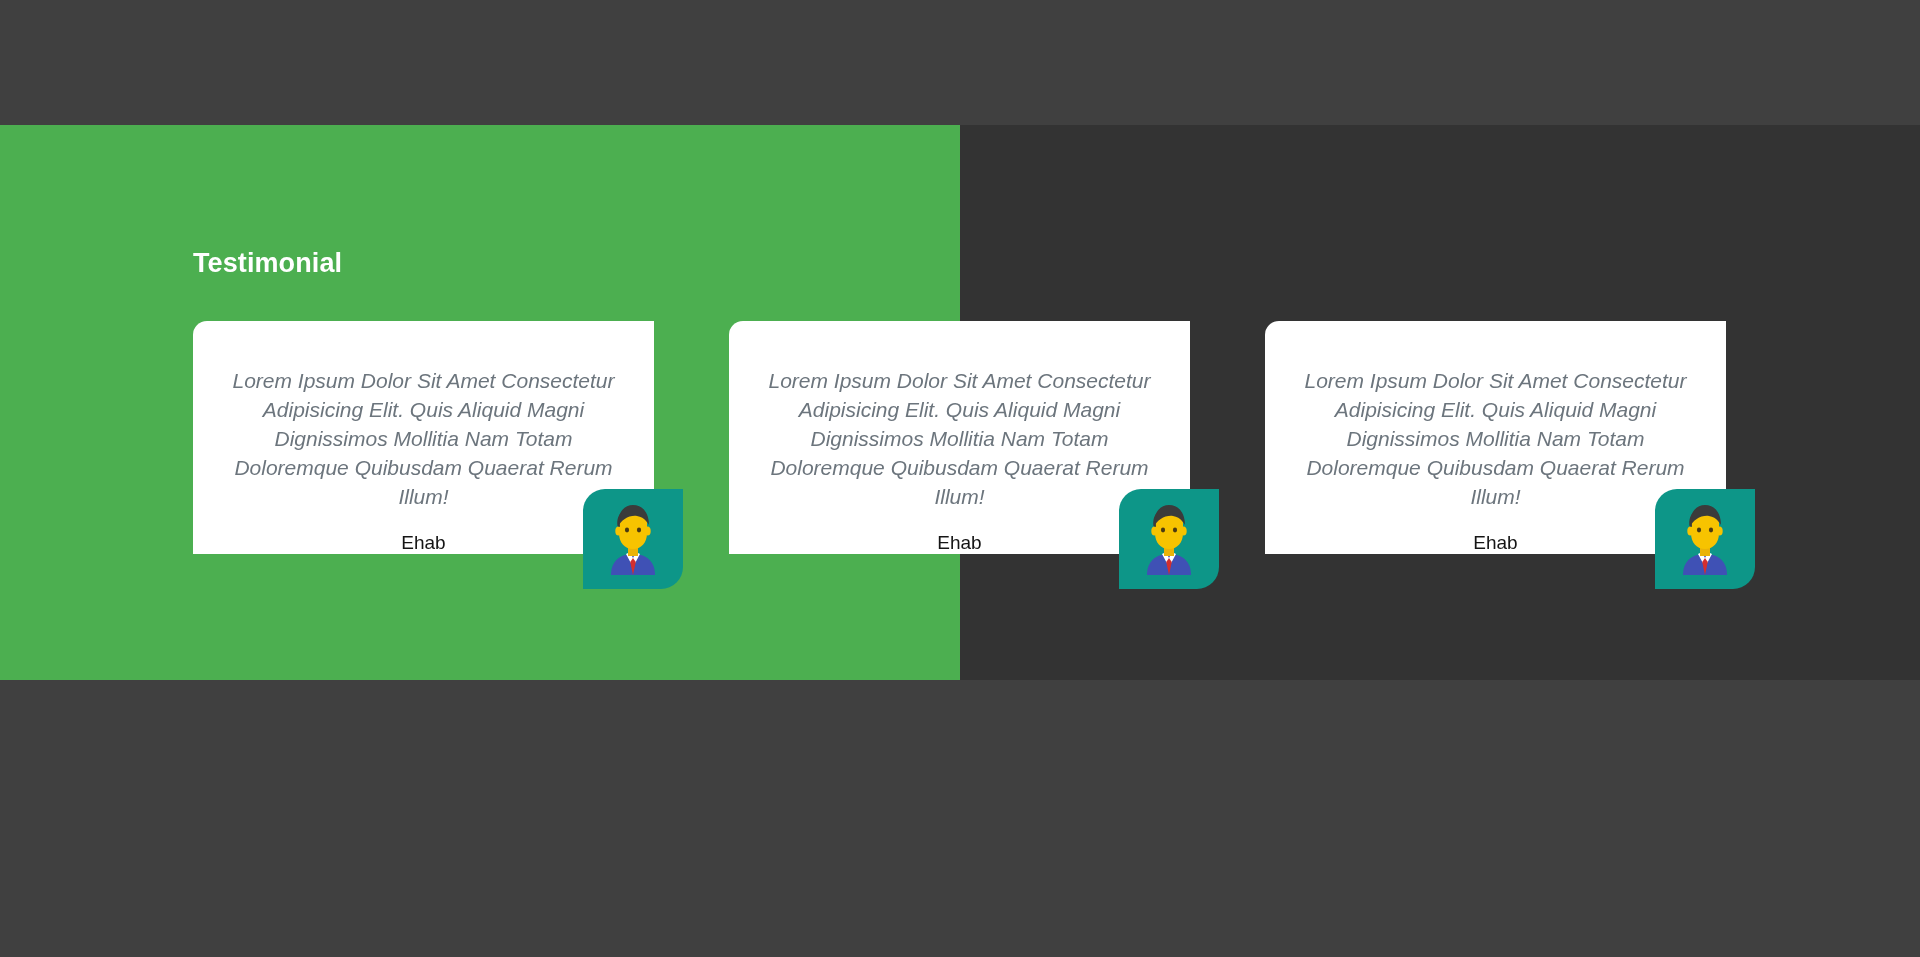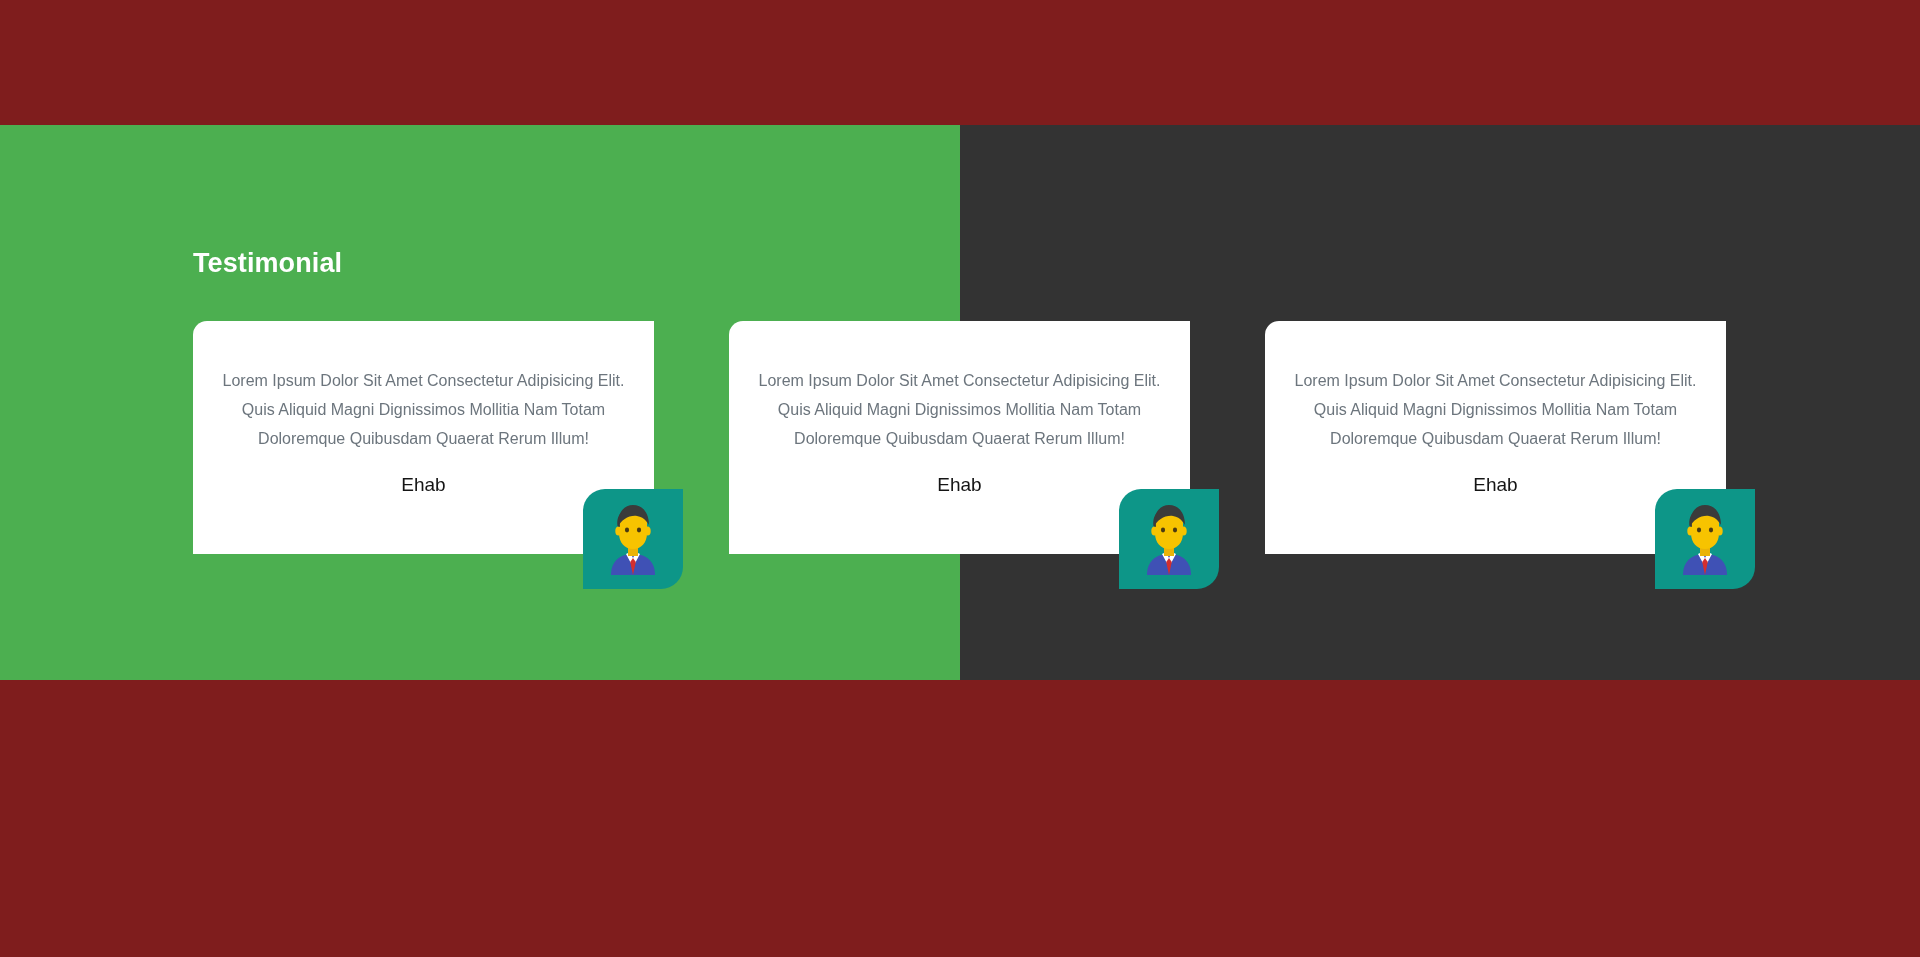--- a/index.html
+++ b/index.html
@@ -14,21 +14,21 @@
     background: #eaeef1;
     font-family: "Liberation Sans", sans-serif;
     overflow: hidden;
   }
 
   
   .page {
     position: relative;
     width: 1920px;
     height: 957px;
-    background: #7f1d1d;
+    background: #404040;
   }
 
   
   .testimonial-section {
     position: absolute;
     left: 0;
     top: 125px;
     width: 1920px;
     height: 555px;
     overflow: visible;
@@ -87,23 +87,24 @@
     padding: 45px 28px 0 28px;
     text-align: center;
   }
   .card-1 { left: 193px; }
   .card-2 { left: 729px; }
   .card-3 { left: 1265px; }
 
   .card-quote {
     margin: 0;
     color: #6c757d;
-    font-size: 16px;
+    font-size: 21px;
     line-height: 29px;
     font-weight: 400;
+    font-style: italic;
   }
 
   .card-name {
     margin: 21px 0 0 0;
     color: #151515;
     font-size: 19px;
     font-weight: normal;
     line-height: 1.2;
   }
 

